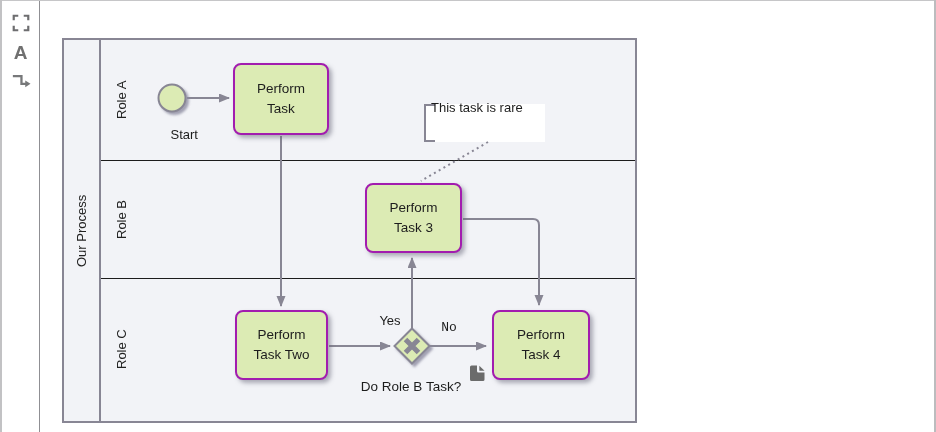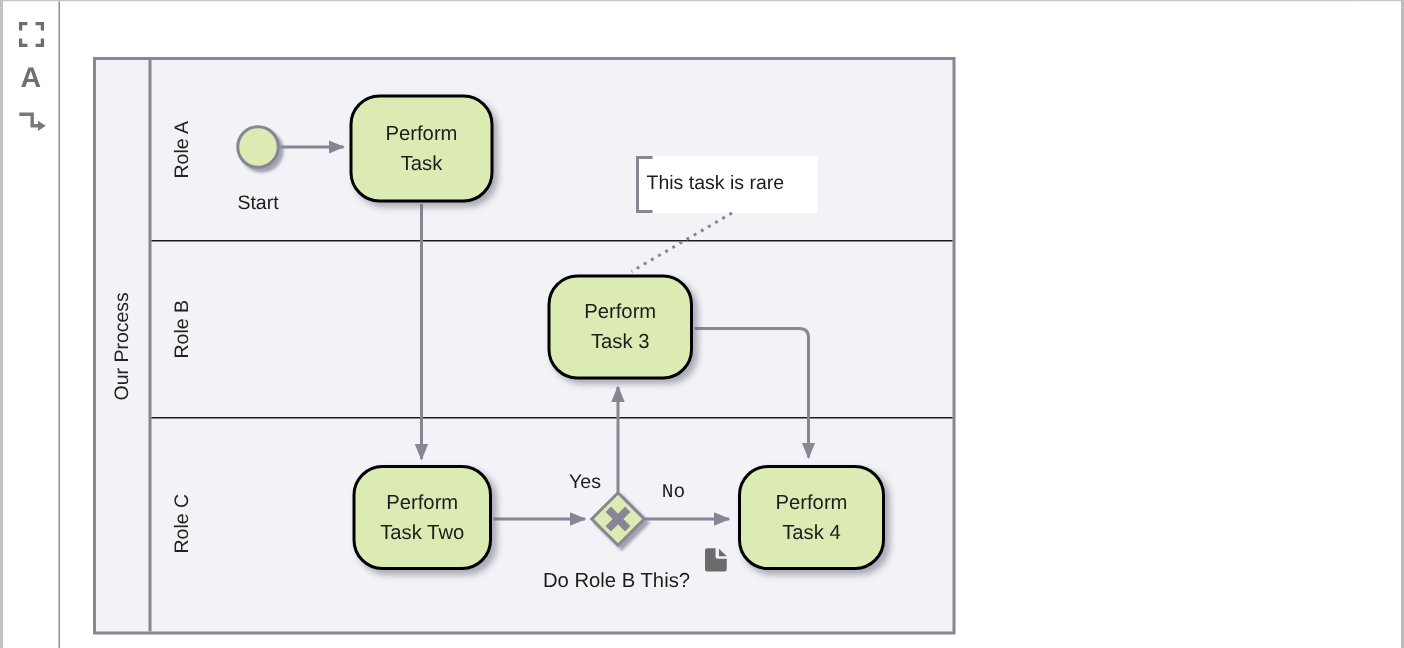--- a/index.html
+++ b/index.html
@@ -47,36 +47,36 @@
   .pool-label   { left:64px;  top:40px;  width:34px; height:381px; }
   .lane-label-a { left:108px; top:40px;  width:26px; height:120px; }
   .lane-label-b { left:108px; top:160px; width:26px; height:118px; }
   .lane-label-c { left:108px; top:278px; width:26px; height:143px; }
 
   
   .diagram-svg { position:absolute; left:0; top:0; width:936px; height:432px; pointer-events:none; }
 
   
   .task {
-    position:absolute; background:#dcebb4; border:2px solid #000000; border-radius:20px;
+    position:absolute; background:#dcebb4; border:2px solid #a21caf; border-radius:8px;
     box-shadow:3px 3px 4px rgba(100,100,118,.5);
     display:flex; align-items:center; justify-content:center; text-align:center;
     font-size:13.5px; line-height:1.5; color:#1d1d1d; white-space:pre-line; cursor:pointer;
   }
   .task-1 { left:233px; top:63px;  width:96px; height:72px; }
   .task-2 { left:235px; top:310px; width:93px; height:70px; }
   .task-3 { left:365px; top:183px; width:97px; height:70px; }
   .task-4 { left:492px; top:310px; width:98px; height:70px; }
 
   .diagram-label { position:absolute; font-size:13px; color:#1c1c1c; text-align:center; }
-  .start-label      { left:146px; top:127px; width:52px; }
+  .start-label      { left:146px; top:127px; width:52px;text-align:right; }
   .yes-label        { left:374px; top:313px; width:32px; }
   .no-label         { left:434px; top:320px; width:30px;font-family:Liberation Mono, monospace; }
   .gateway-question { left:336px; top:379px; width:150px; font-size:13.5px; }
-  .annotation-text  { left:431px; top:114px; width:110px; text-align:left; white-space:nowrap; }
+  .annotation-text  { left:431px; top:100px; width:110px; text-align:left; white-space:nowrap; }
 </style>
 </head>
 <body>
 
 <div class="frame-top"></div>
 
 <div class="toolbar-left">
   <div class="tool">
     <span>
       <svg width="20" height="20" viewBox="0 0 22 22" fill="none" stroke="#6e6e70" stroke-width="2.4">
@@ -246,17 +246,17 @@
 <div class="task task-2">Perform
 Task Two</div>
 <div class="task task-3">Perform
 Task 3</div>
 <div class="task task-4">Perform
 Task 4</div>
 
 <div class="diagram-label start-label">Start</div>
 <div class="diagram-label yes-label">Yes</div>
 <div class="diagram-label no-label">No</div>
-<div class="diagram-label gateway-question">Do Role B This?</div>
+<div class="diagram-label gateway-question">Do Role B Task?</div>
 <div class="diagram-label annotation-text">This task is rare</div>
 
 <div class="frame-left"></div>
 <div class="frame-right"></div>
 
 </body></html>

